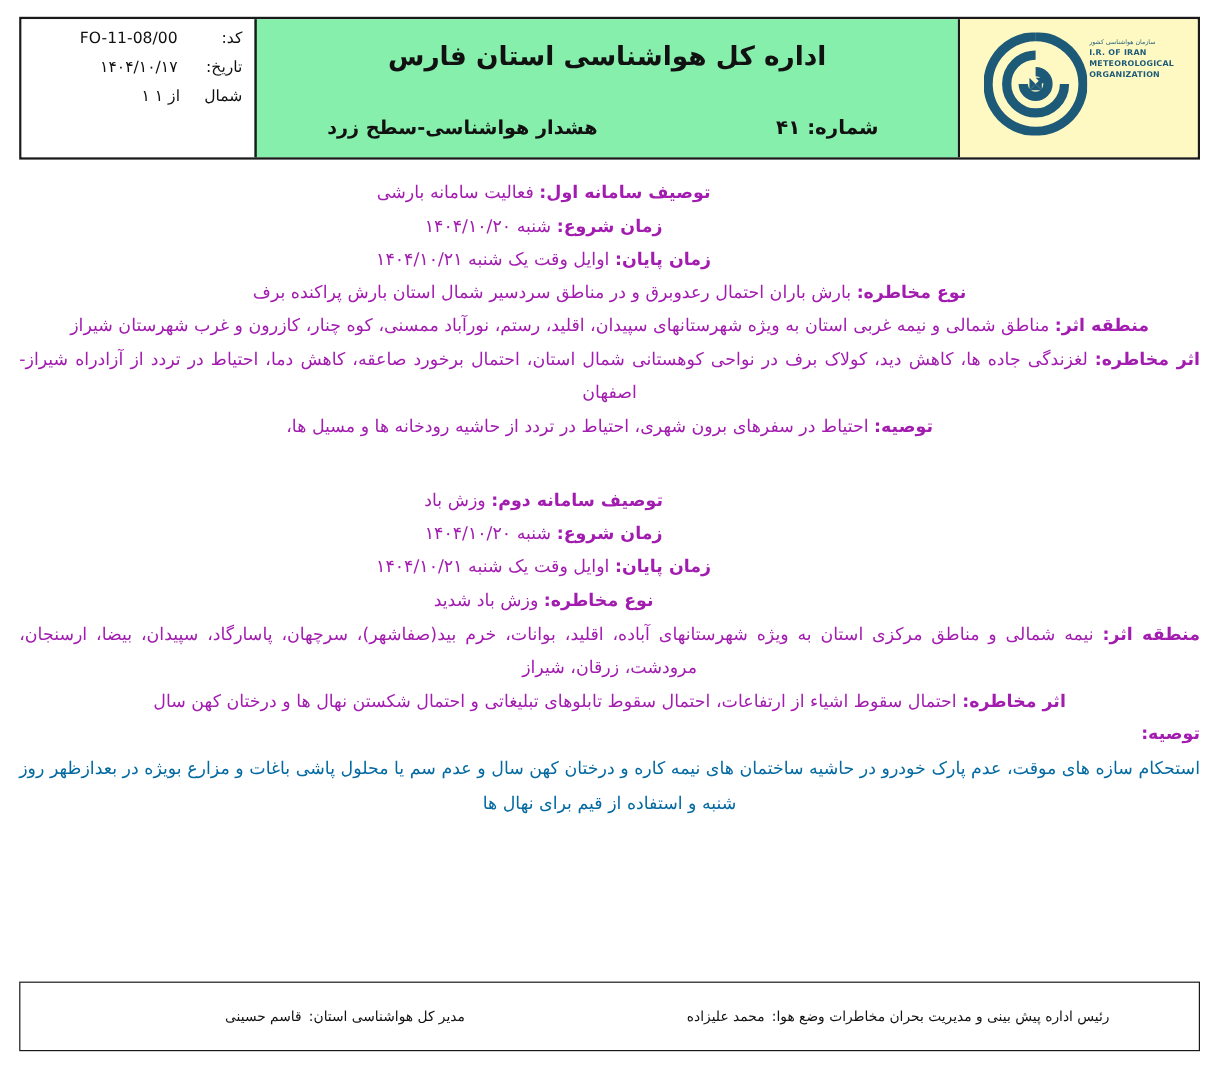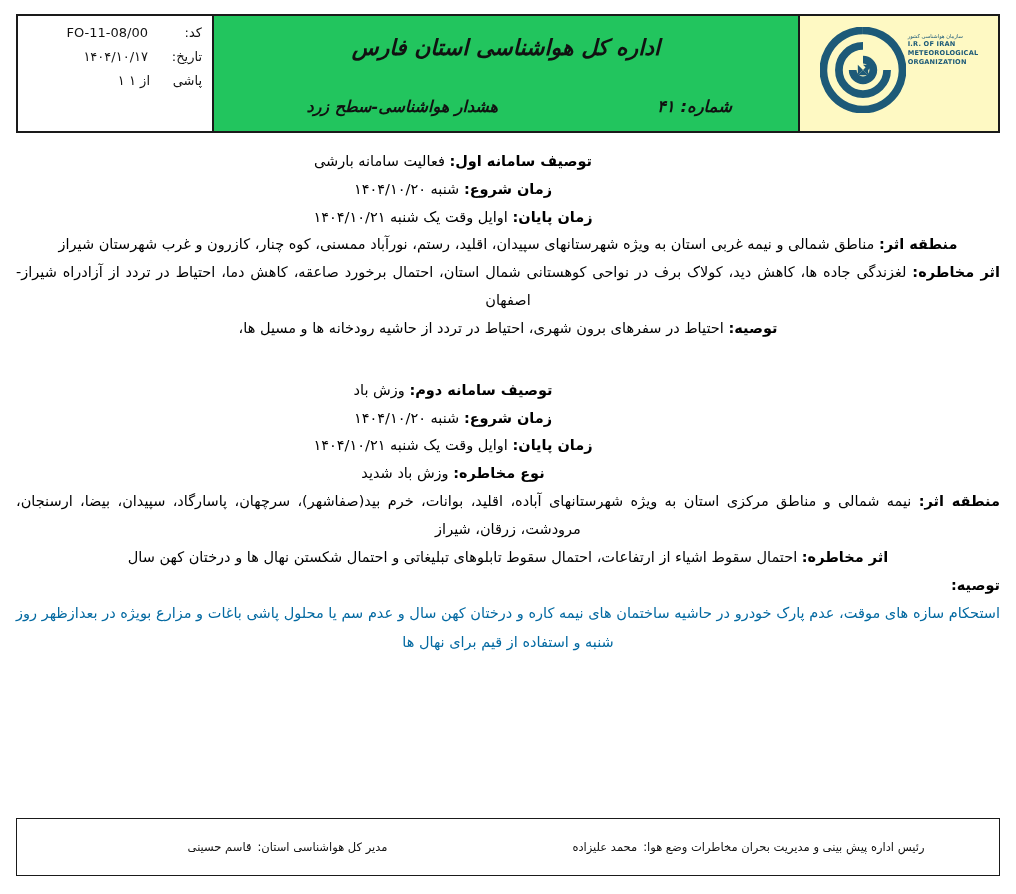--- a/index.html
+++ b/index.html
@@ -83,28 +83,27 @@
     color: #1d5a78;
     letter-spacing: 0.2px;
     white-space: nowrap;
     direction: ltr;
     font-weight: 600;
     text-align: right;
   }
 
   .title-cell {
     flex: 1 1 auto;
-    background: #22c55e;
+    background: #86efac;
     box-sizing: border-box;
     border-left: 2px solid #1a1a1a;
     display: flex;
     flex-direction: column;
     position: relative;
     padding: 0;
-    font-style: italic;
   }
   .title-main {
     height: 63px;
     display: flex;
     align-items: center;
     justify-content: center;
     font-size: 22px;
     font-weight: bold;
     color: #111111;
     letter-spacing: 0px;
@@ -191,21 +190,21 @@
     color: #111111;
   }
   .doc-heading-inner {
     display: inline-block;
     margin-left: 30px;
   }
 
   .line {
     font-size: 14.5px;
     line-height: 1.92;
-    color: #000000;
+    color: #a21caf;
     margin: 0;
     text-align: right;
   }
   .line.center-ish {
     text-align: center;
     padding-right: 110px;
   }
   .line.justified {
     text-align: justify;
     text-align-last: center;
@@ -308,21 +307,21 @@
     <div class="meta-cell">
       <div class="meta-row">
         <span class="meta-label">کد:</span>
         <span class="meta-value">FO-11-08/00</span>
       </div>
       <div class="meta-row">
         <span class="meta-label">تاریخ:</span>
         <span class="meta-value">۱۴۰۴/۱۰/۱۷</span>
       </div>
       <div class="meta-row page-row">
-        <span class="meta-label">پاشی</span>
+        <span class="meta-label">شمال</span>
         <span class="meta-value">۱   از   ۱</span>
       </div>
     </div>
 
   </div>
 
   <div class="content">
 
 
     <div class="sys-block">
@@ -330,20 +329,24 @@
         <span class="lbl">توصیف سامانه اول:</span>
         <span class="val">فعالیت سامانه بارشی</span>
       </p>
       <p class="line center-ish">
         <span class="lbl">زمان شروع:</span>
         <span class="val">شنبه  ۱۴۰۴/۱۰/۲۰</span>
       </p>
       <p class="line center-ish">
         <span class="lbl">زمان پایان:</span>
         <span class="val">اوایل وقت یک شنبه ۱۴۰۴/۱۰/۲۱</span>
+      </p>
+      <p class="line justified">
+        <span class="lbl">نوع مخاطره:</span>
+        <span class="val">بارش باران احتمال رعدوبرق و در مناطق سردسیر شمال استان بارش پراکنده برف</span>
       </p>
       <p class="line justified">
         <span class="lbl">منطقه اثر:</span>
         <span class="val">مناطق شمالی و نیمه غربی استان به ویژه شهرستانهای سپیدان، اقلید، رستم، نورآباد ممسنی، کوه چنار، کازرون و غرب شهرستان شیراز</span>
       </p>
       <p class="line justified">
         <span class="lbl">اثر مخاطره:</span>
         <span class="val">لغزندگی جاده ها، کاهش دید، کولاک برف در نواحی کوهستانی شمال استان، احتمال برخورد صاعقه، کاهش دما، احتیاط در تردد از آزادراه شیراز-اصفهان</span>
       </p>
       <p class="line justified">

